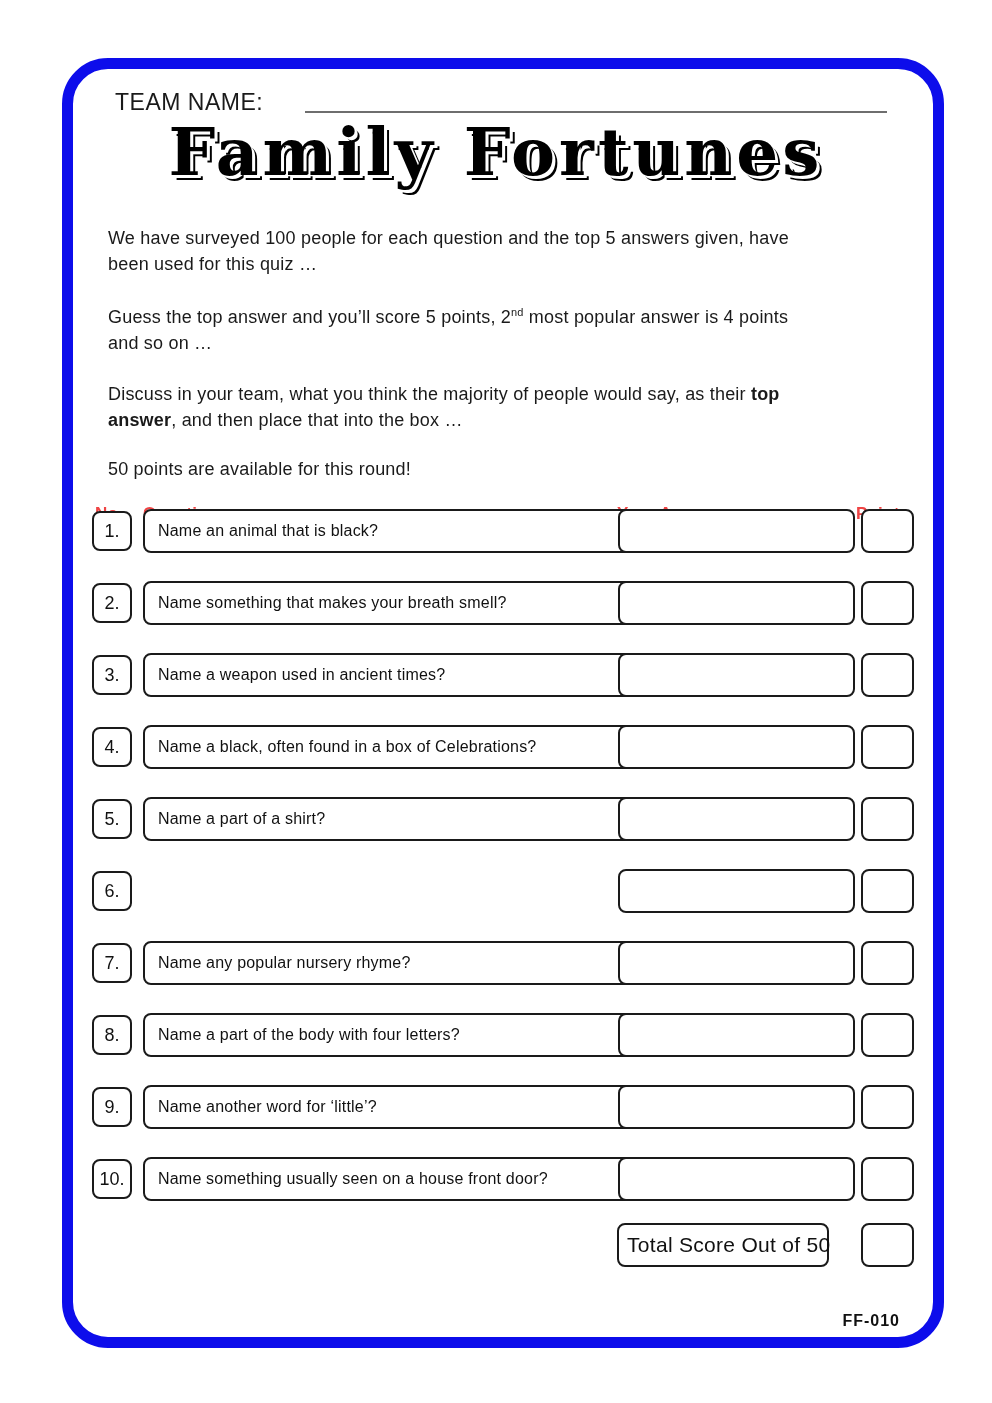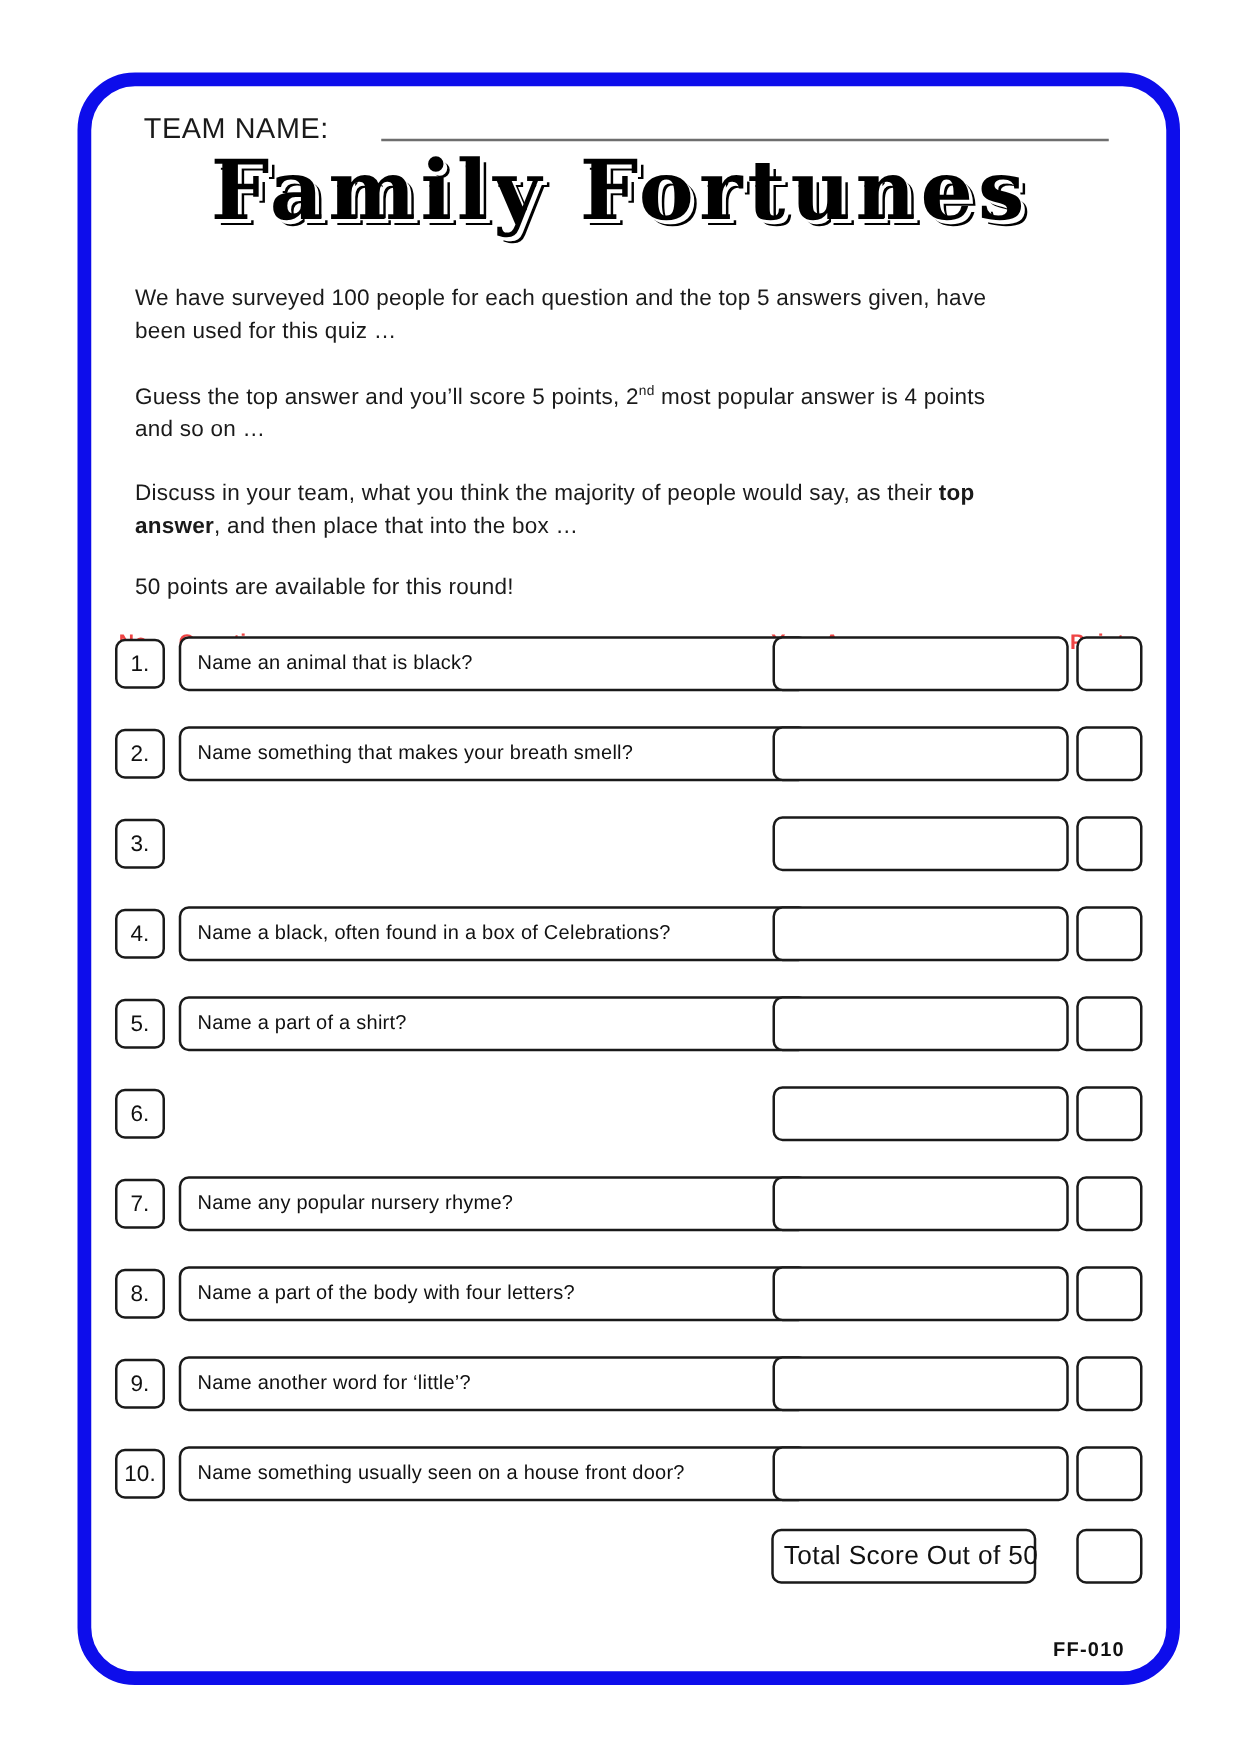--- a/index.html
+++ b/index.html
@@ -142,20 +142,23 @@
         <span>Name something that makes your breath smell?</span>
       </div>
     <div class="a-box"></div>
     <div class="p-box"></div>
   </div>
 
   <div class="row" style="top:653px">
     <div class="no-box">
         <span>3.</span>
       </div>
+    <div class="q-box">
+        <span>Name a weapon used in ancient times?</span>
+      </div>
     <div class="a-box"></div>
     <div class="p-box"></div>
   </div>
 
   <div class="row" style="top:725px">
     <div class="no-box">
         <span>4.</span>
       </div>
     <div class="q-box">
         <span>Name a black, often found in a box of Celebrations?</span>

